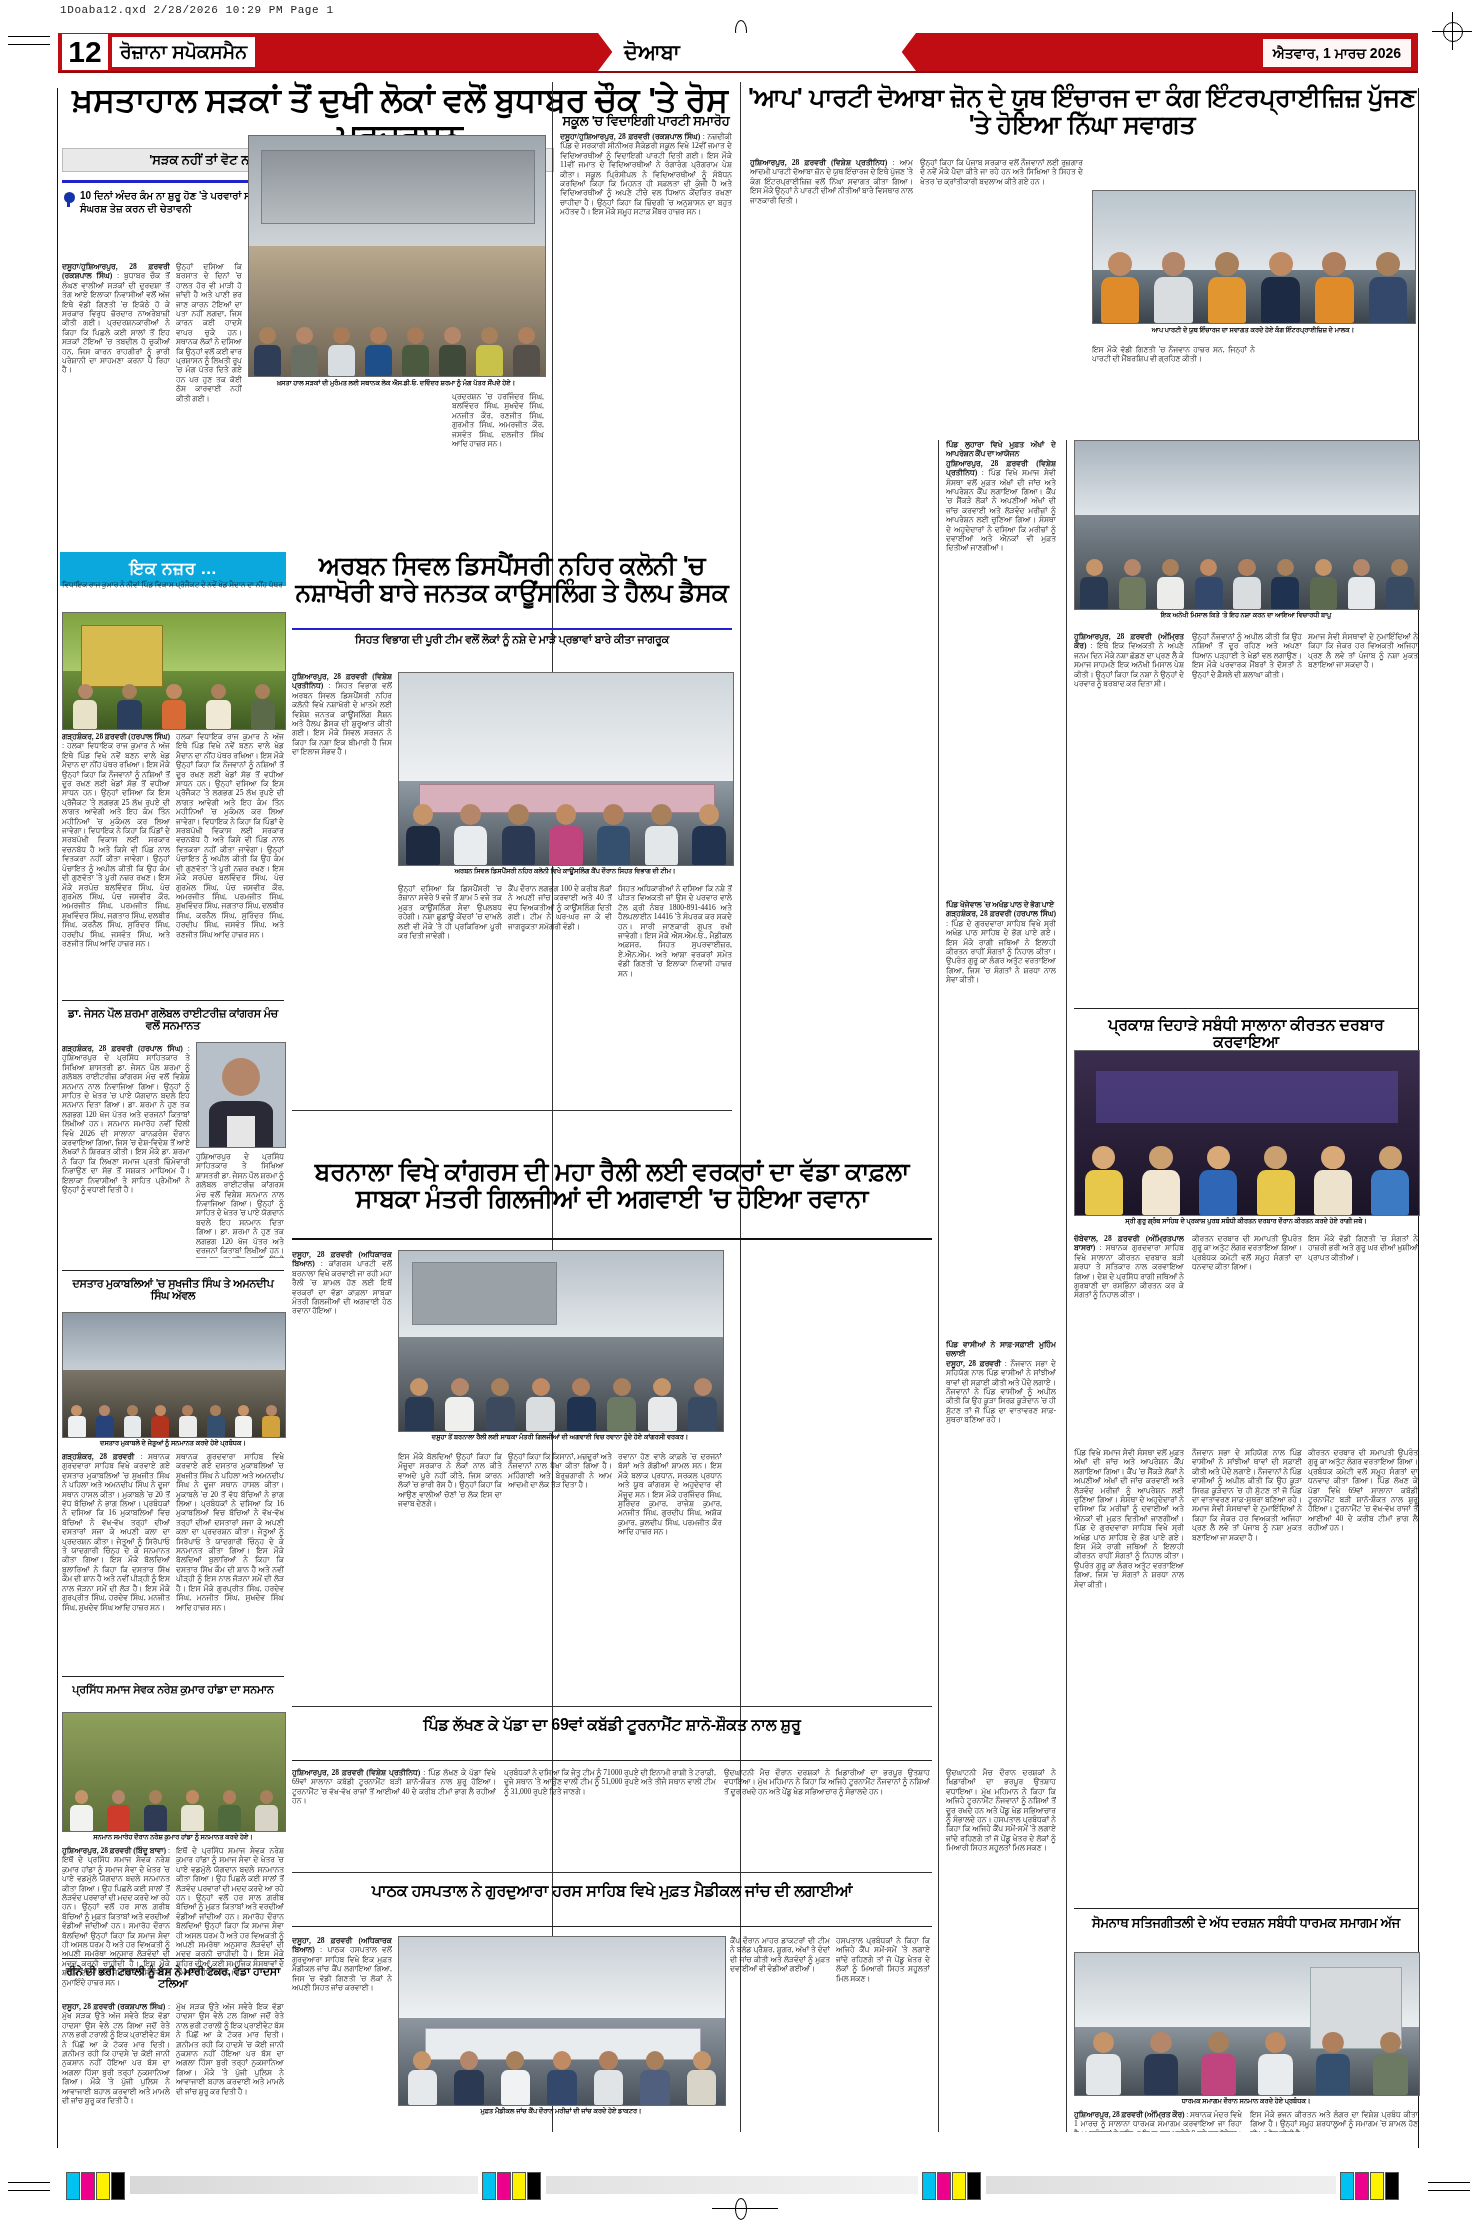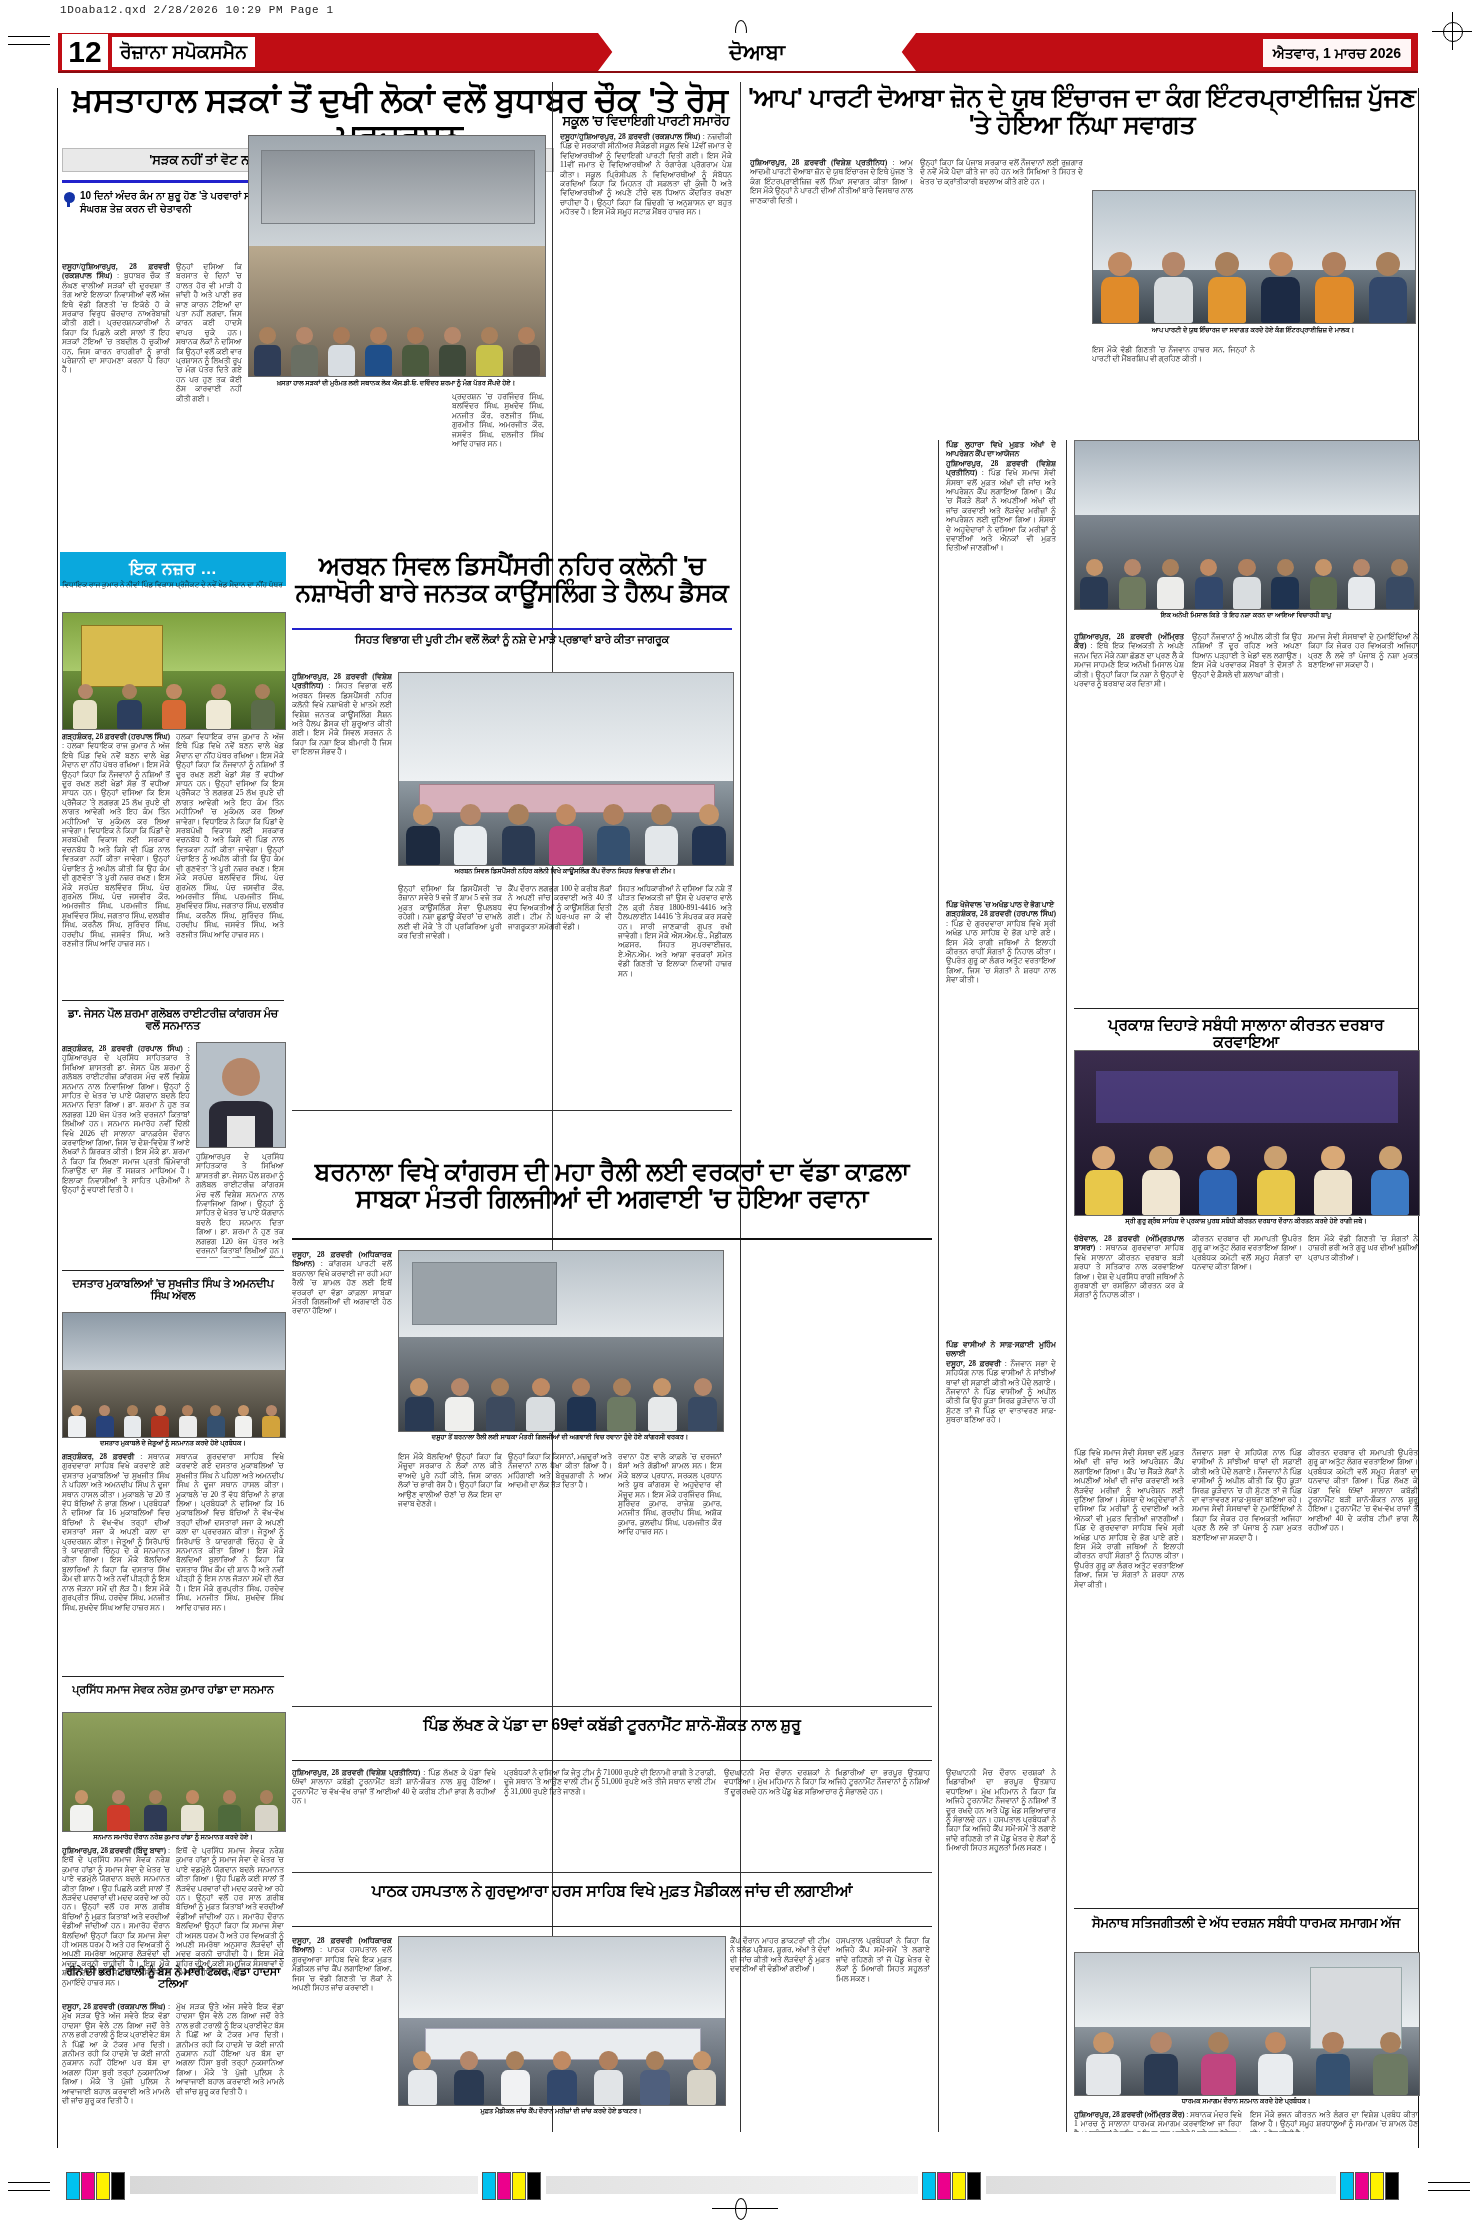--- a/index.html
+++ b/index.html
@@ -23,21 +23,21 @@
   .mh-redR{left:840px;width:520px;}
   .mh-notchL{position:absolute;left:540px;top:0;width:26px;height:38px;background:#fff;
              clip-path:polygon(0 0,100% 0,100% 100%,0 100%,55% 50%);}
   .mh-notchR{position:absolute;left:832px;top:0;width:26px;height:38px;background:#fff;
              clip-path:polygon(0 0,100% 0,45% 50%,100% 100%,0 100%);}
   .mh-pagenum{position:absolute;left:4px;top:1px;width:46px;height:36px;background:#fff;color:#000;
               font-weight:bold;font-size:30px;line-height:36px;text-align:center;}
   .mh-brand{position:absolute;left:54px;top:4px;height:30px;background:#fff;color:#000;
             font-weight:bold;font-size:19px;line-height:30px;padding:0 8px;white-space:nowrap;}
   .mh-center{position:absolute;left:566px;top:0;width:266px;height:38px;background:#fff;
-             text-align:center;font-weight:bold;font-size:21px;line-height:38px;}
+             text-align:left;font-weight:bold;font-size:21px;line-height:38px;}
   .mh-date{position:absolute;right:6px;top:5px;height:28px;background:#fff6f6;border:1px solid #c00d14;
            padding:0 10px;font-size:14px;line-height:28px;font-weight:bold;white-space:nowrap;}
   .mh-underline{position:absolute;left:58px;top:71px;width:1360px;height:2px;background:#8b0b10;}
 
   
   .col-text{font-size:7.6px;line-height:9.4px;text-align:justify;color:#111;
             font-family:"Liberation Serif",serif;hyphens:auto;word-spacing:-.3px;overflow:hidden;}
   .dline{font-weight:bold;}
 
   .hl{font-weight:bold;text-align:center;line-height:1.08;letter-spacing:-.2px;}

